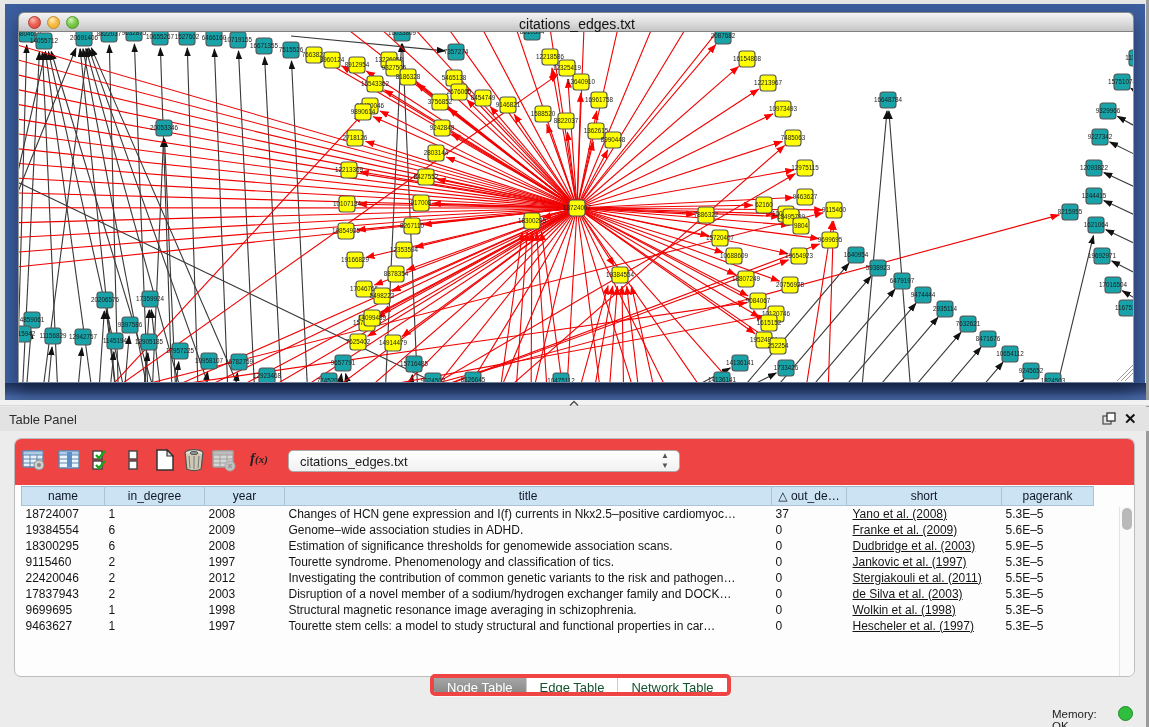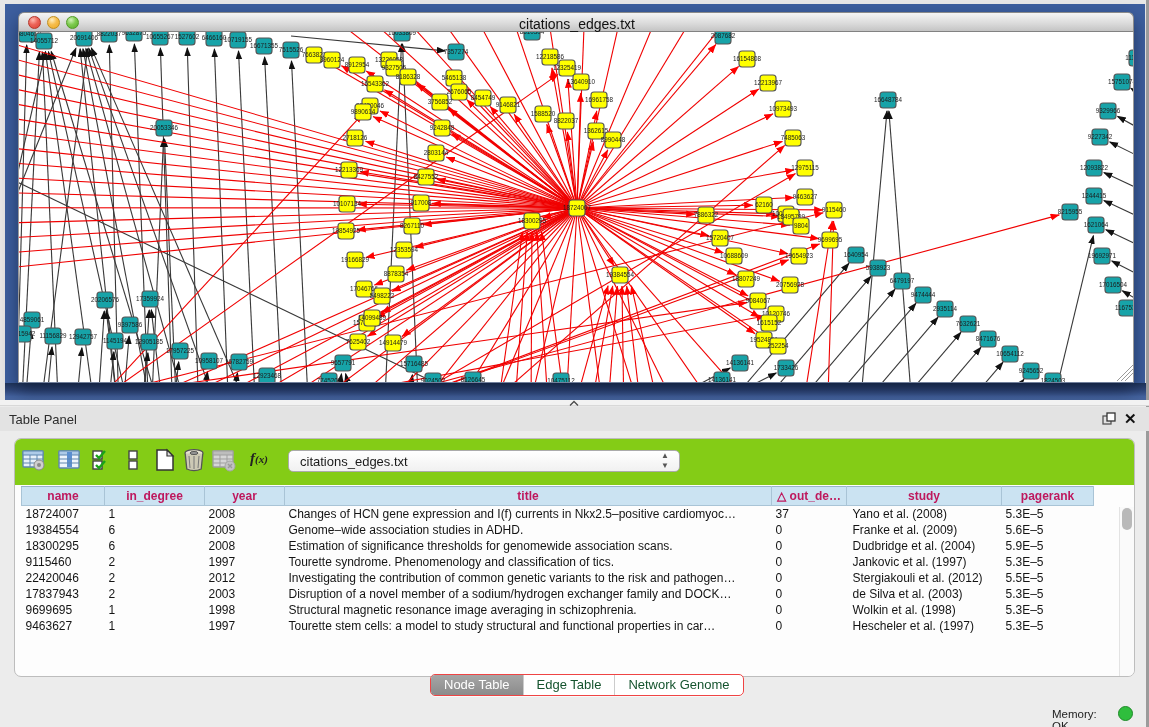--- a/index.html
+++ b/index.html
@@ -33,43 +33,43 @@
   
   #panelhdr { position:absolute; left:0; top:407px; width:1149px; height:24px;
     background:#e3e3e3;text-decoration:underline; }
   #panelhdr .t { position:absolute; left:9px; top:5px; font-size:13px; color:#2d2d2d; }
   #panelhdr .float { position:absolute; left:1102px; top:5px; }
   #panelhdr .close { position:absolute; left:1124px; top:3px; font-size:15px;
     font-weight:bold; color:#111; }
   #bigpanel { position:absolute; left:14px; top:438px; width:1121px; height:239px;
     background:#fdfdfd; border:1px solid #bdbdbd; border-radius:7px; overflow:hidden; }
   #toolrow { position:absolute; left:0px; top:0px; width:1121px; height:46px;
-    background:#84cc16; }
+    background:#ef4444; }
   .ticon { position:absolute; top:9px; }
   #dropdown { position:absolute; left:273px; top:11px; width:392px; height:22px;
     background:linear-gradient(#ffffff,#f1f1f1); border:1px solid #ababab;
     border-radius:5px; font-size:13px; color:#1a1a1a; line-height:21px;
     padding-left:11px; }
   #dropdown .arr { position:absolute; right:10px; top:0px; color:#555;
     font-size:8px; line-height:10px; text-align:center; }
 
   table#grid { position:absolute; left:6px; top:47px; border-collapse:collapse;
     font-size:12px; color:#141414; table-layout:fixed; }
   #grid th { background:#cbe3f2; border:1px solid #a9c4d6; border-top:1px solid #98b4c8;
-    font-weight:bold; font-size:12px; height:19px; padding:0; color:#be185d;margin-top:44px; }
+    font-weight:normal; font-size:12px; height:19px; padding:0; color:#0f172a;margin-top:44px; }
   #grid td { height:16px; padding:0 2px 0 4px; white-space:nowrap; overflow:hidden; }
-  #grid td.c { padding-left:6px; }
+  #grid td.c { padding-left:6px;text-decoration:underline; }
   #vscroll { position:absolute; left:1104px; top:68px; width:15px; height:170px;
     background:#fafafa; border-left:1px solid #e3e3e3; }
   #vscroll .thumb { position:absolute; left:2px; top:1px; width:10px; height:22px;
     border-radius:5px; background:#b9b9b9; }
 
   
   #tabs { position:absolute; left:430px; top:674px; height:22px; display:flex;
-    border:1px solid #ef4444; border-radius:5px; overflow:hidden;
+    border:4px solid #ef4444; border-radius:5px; overflow:hidden;
     background:#fff; box-shadow:0 1px 0 rgba(255,255,255,.7); }
   #tabs .tab { font-size:13px; line-height:20px; padding:0 13px; color:#14532d;
     border-right:1px solid #cccccc; }
   #tabs .sel { background:linear-gradient(#a6a6a6,#8b8b8b); color:#fff; }
   #status { position:absolute; left:0; top:700px; width:948px; height:27px; }
   #status .txt { position:absolute; left:1052px; top:8px; font-size:11.5px; color:#222; }
   #status .dot { position:absolute; left:1118px; top:6px; width:15px; height:15px;
     border-radius:50%; background:#2fbe3d; border:1px solid #1e8a28; }
 </style>
 </head>
@@ -638,21 +638,21 @@
         <col style="width:155px">
       <col style="width:92px">
     </colgroup>
     <tbody>
         <tr>
           <th>name</th>
           <th>in_degree</th>
           <th>year</th>
           <th>title</th>
           <th>△ out_de…</th>
-          <th>study</th>
+          <th>short</th>
           <th>pagerank</th>
         </tr>
     <tr>
           <td>18724007</td>
           <td>1</td>
           <td>2008</td>
           <td>Changes of HCN gene expression and I(f) currents in Nkx2.5–positive cardiomyoc…</td>
           <td>37</td>
           <td class="c">Yano et al. (2008)</td>
           <td>5.3E–5</td>
@@ -665,39 +665,39 @@
           <td>0</td>
           <td class="c">Franke et al. (2009)</td>
           <td>5.6E–5</td>
         </tr>
     <tr>
           <td>18300295</td>
           <td>6</td>
           <td>2008</td>
           <td>Estimation of significance thresholds for genomewide association scans.</td>
           <td>0</td>
-          <td class="c">Dudbridge et al. (2004)</td>
+          <td class="c">Dudbridge et al. (2003)</td>
           <td>5.9E–5</td>
         </tr>
     <tr>
           <td>9115460</td>
           <td>2</td>
           <td>1997</td>
           <td>Tourette syndrome. Phenomenology and classification of tics.</td>
           <td>0</td>
           <td class="c">Jankovic et al. (1997)</td>
           <td>5.3E–5</td>
         </tr>
     <tr>
           <td>22420046</td>
           <td>2</td>
           <td>2012</td>
           <td>Investigating the contribution of common genetic variants to the risk and pathogen…</td>
           <td>0</td>
-          <td class="c">Stergiakouli et al. (2012)</td>
+          <td class="c">Stergiakouli et al. (2011)</td>
           <td>5.5E–5</td>
         </tr>
     <tr>
           <td>17837943</td>
           <td>2</td>
           <td>2003</td>
           <td>Disruption of a novel member of a sodium/hydrogen exchanger family and DOCK…</td>
           <td>0</td>
           <td class="c">de Silva et al. (2003)</td>
           <td>5.3E–5</td>
@@ -723,18 +723,18 @@
   </tbody>
     </table>
   <div id="vscroll">
       <div class="thumb"></div>
     </div>
 </div>
 
 <div id="tabs">
   <div class="tab sel">Node Table</div>
   <div class="tab">Edge Table</div>
-  <div class="tab" style="border-right:none">Network Genome</div>
+  <div class="tab" style="border-right:none">Network Table</div>
 </div>
 <div id="status">
   <div class="txt">Memory: OK</div>
   <div class="dot"></div>
 </div>
 
 </body></html>

